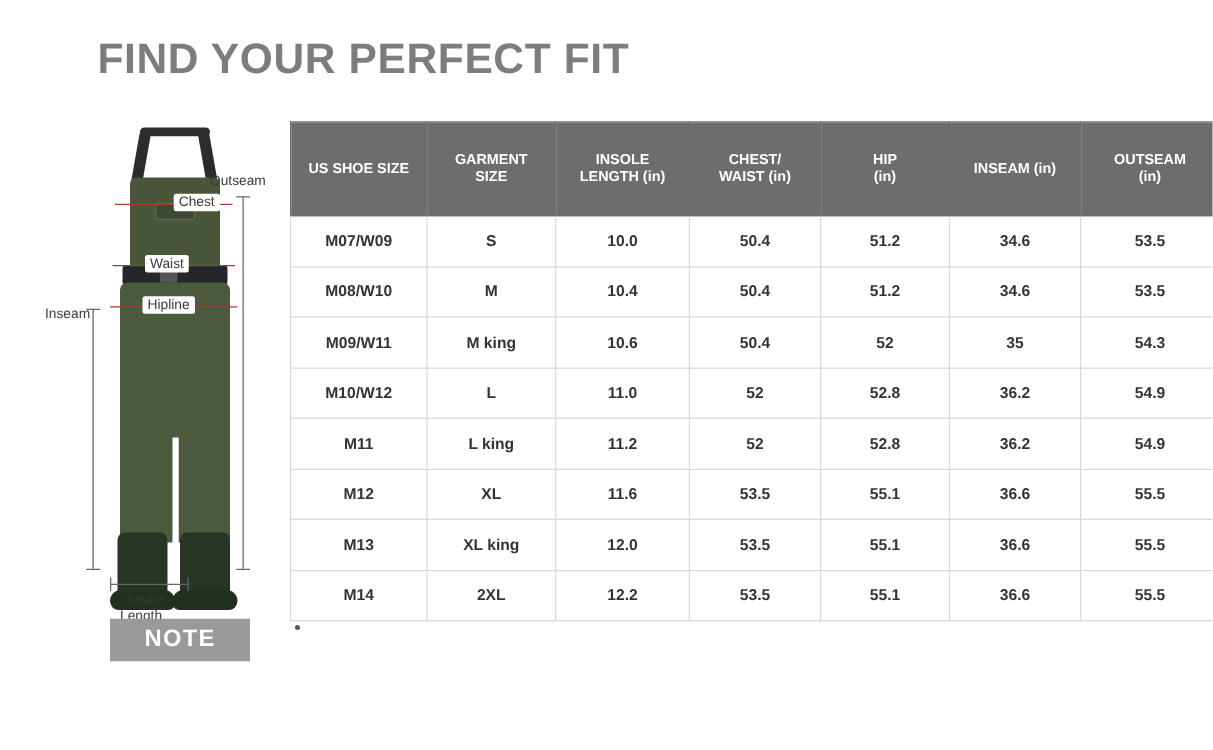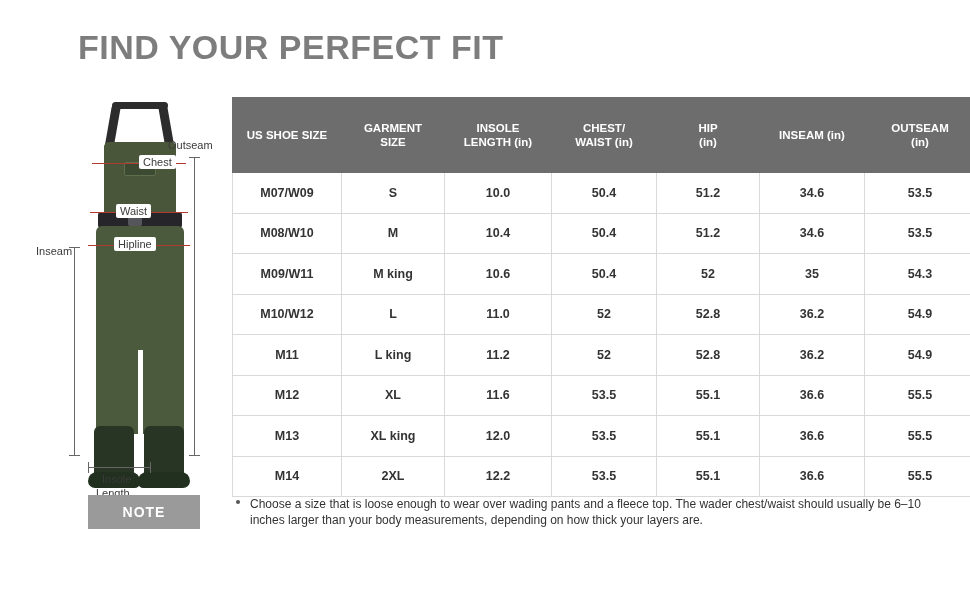--- a/index.html
+++ b/index.html
@@ -158,21 +158,21 @@
     white-space: nowrap;
   }
   .note-badge {
     position: absolute;
     left: 58px;
     top: 400px;
     width: 112px;
     height: 34px;
     background: #9a9a9a;
     color: #ffffff;
-    font-size: 14px;
+    font-size: 19px;
     font-weight: bold;
     letter-spacing: 1px;
     display: flex;
     align-items: center;
     justify-content: center;
   }
   
   .table-wrap {
     position: absolute;
     left: 232px;
@@ -392,17 +392,16 @@
           <td>36.6</td>
           <td>55.5</td>
         </tr>
       </tbody>
     </table>
   </div>
 
   <div class="notes">
     <div class="note-item">
       <span class="bullet"></span>
-      <span>Choose a size that is loose enough to wear over wading pants and a fleece top. The wader chest/waist should usually be 6–10 inches larger than your body measurements, depending on how thick your layers are.</span>
     </div>
   </div>
 
 </div>
 
 </body></html>

